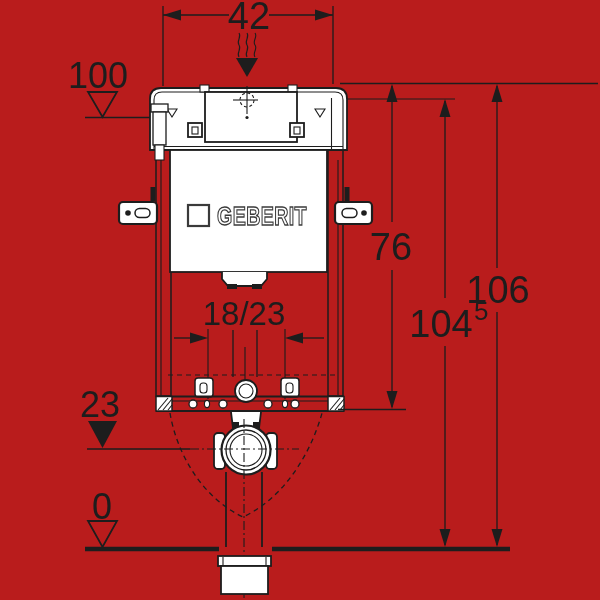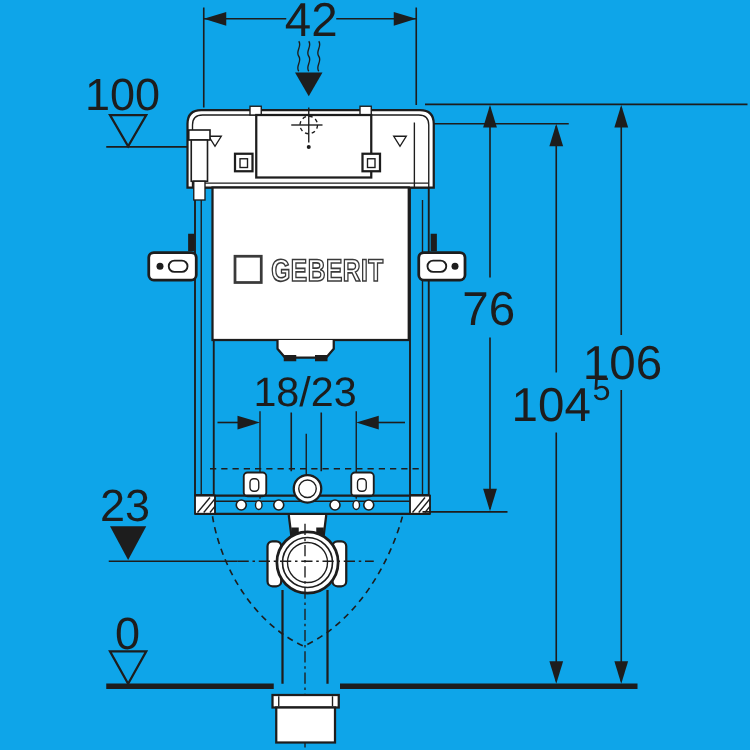--- a/index.html
+++ b/index.html
@@ -1,16 +1,16 @@
 <!DOCTYPE html>
 <html><head>
 <meta charset="utf-8">
 <style>
   html,body{margin:0;padding:0;background:#fff;}
-  .stage{position:relative;width:600px;height:600px;background:#0ea5e9;overflow:hidden;}
+  .stage{position:relative;width:600px;height:600px;background:#b91c1c;overflow:hidden;}
   svg{display:block;}
   svg text{font-family:"Liberation Sans",sans-serif;fill:#1d1d1d;}
   .dim{font-size:38px;}
   .dimmid{font-size:33px;}
   .lvl{font-size:36px;}
   .sup{font-size:26px;}
   .logo-text{font-size:25px;font-weight:bold;fill:#fff;stroke:#3a3a3a;stroke-width:1.3px;letter-spacing:.5px;}
   .ln{stroke:#1d1d1d;fill:none;stroke-width:1.5;}
   .thin{stroke-width:1.1;}
   .w13{stroke-width:1.3;}

